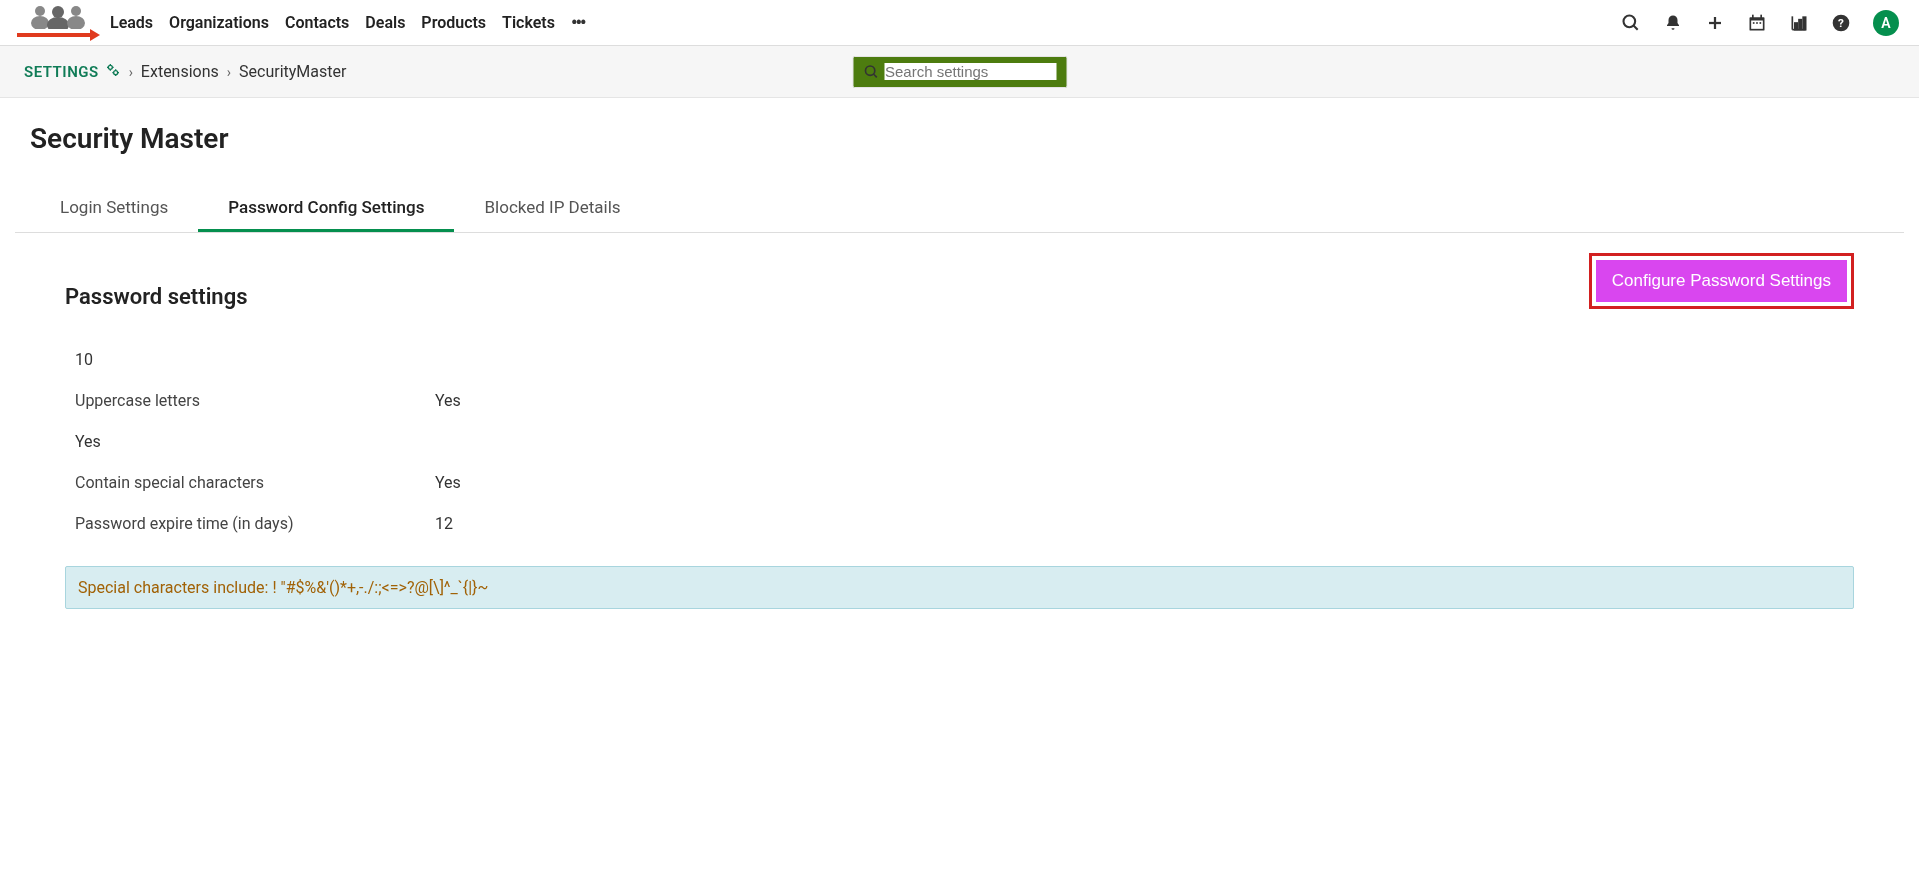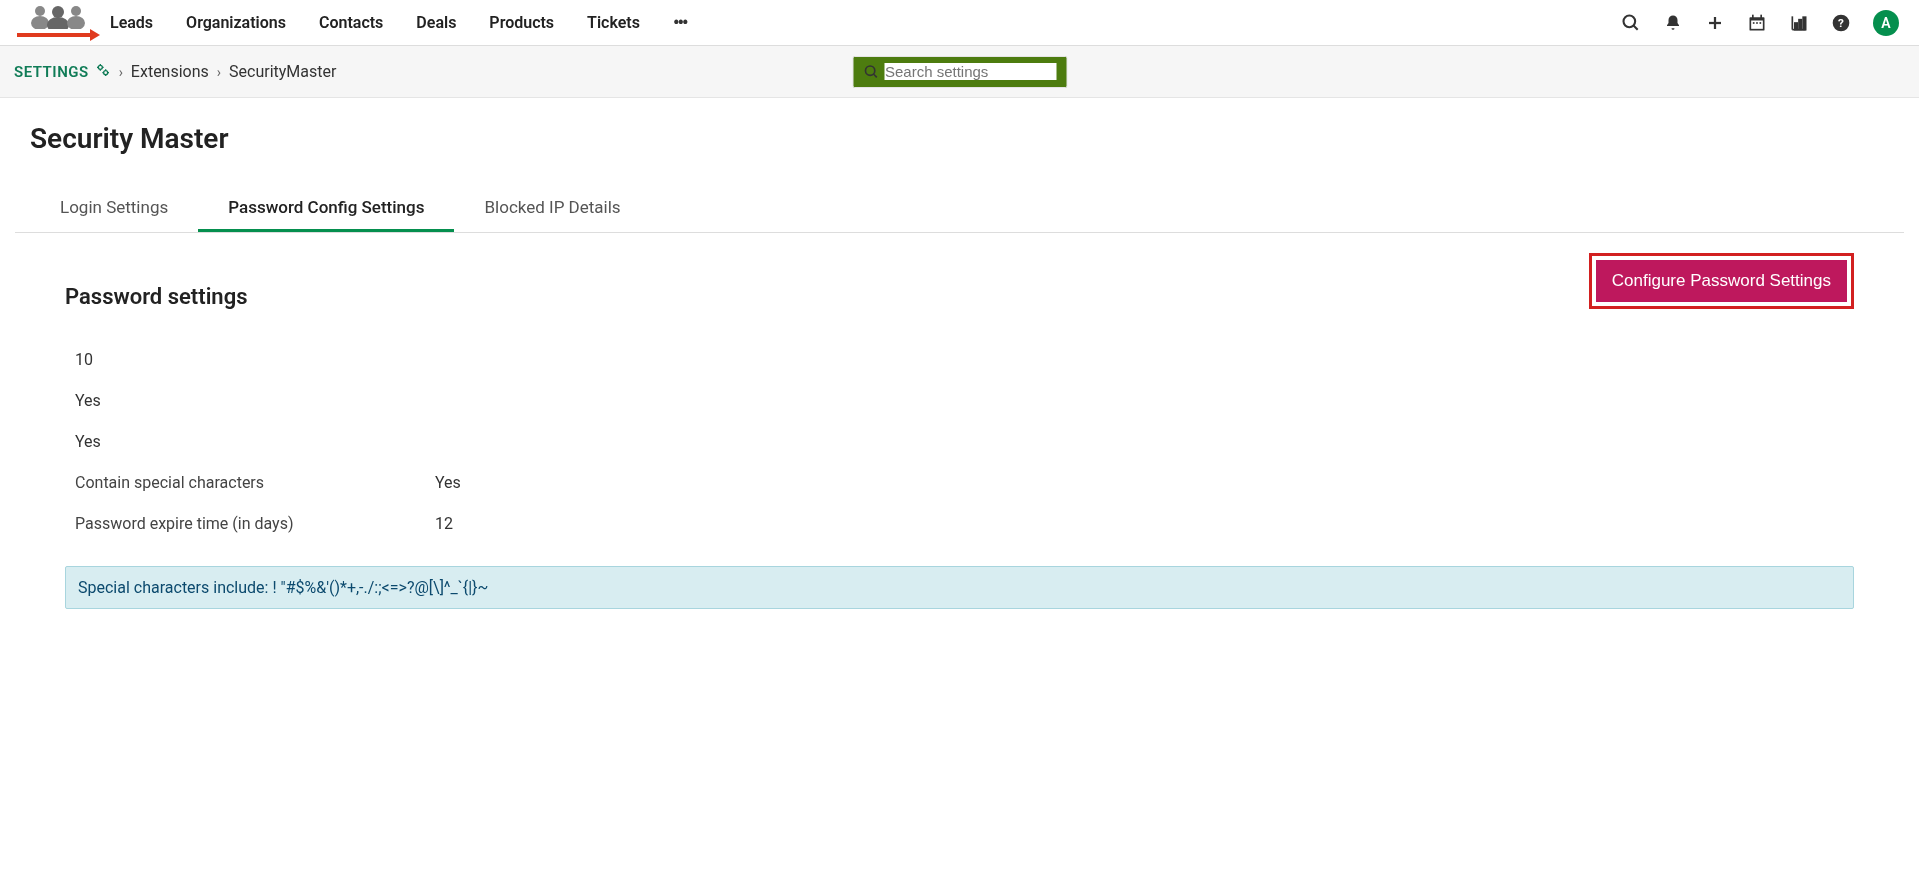--- a/index.html
+++ b/index.html
@@ -31,21 +31,21 @@
   top: 2px;
   left: 10px;
 }
 .logo-arrow {
   position: absolute;
   bottom: 2px;
   left: 5px;
 }
 .nav-items {
   display: flex;
-  gap: 33px;
+  gap: 16px;
   align-items: center;
 }
 .nav-item {
   font-size: 16px;
   font-weight: 600;
   color: #222;
   cursor: pointer;
 }
 .nav-more {
   font-size: 18px;
@@ -79,21 +79,21 @@
   display: flex;
   align-items: center;
   justify-content: center;
   font-weight: 600;
   font-size: 14px;
   cursor: pointer;
 }
 .breadcrumb-bar {
   display: flex;
   align-items: center;
-  padding: 12px 14px;
+  padding: 12px 24px;
   background: #f6f6f6;
   border-bottom: 1px solid #e5e5e5;
   position: relative;
   height: 52px;
 }
 .breadcrumb-settings {
   color: #107c57;
   font-weight: 600;
   font-size: 15px;
   letter-spacing: 0.5px;
@@ -180,21 +180,21 @@
 .section-title {
   font-size: 22px;
   font-weight: 600;
   color: #222;
 }
 .configure-btn-wrapper {
   border: 3px solid #d22020;
   padding: 4px;
 }
 .configure-btn {
-  background: #be185d;
+  background: #d946ef;
   color: #fff;
   border: none;
   padding: 11px 16px;
   font-size: 17px;
   cursor: pointer;
 }
 .settings-rows {
   padding-left: 10px;
 }
 .settings-row {
@@ -206,21 +206,21 @@
   font-size: 16px;
   color: #444;
 }
 .settings-value {
   font-size: 16px;
   color: #333;
 }
 .info-box {
   background: #d8edf1;
   border: 1px solid #a8d5de;
-  color: #0c4a6e;
+  color: #a16207;
   padding: 11px 12px;
   margin-top: 22px;
   font-size: 16px;
   border-radius: 2px;
 }
 </style>
 </head>
 <body>
 
 <div class="top-nav">
@@ -336,20 +336,21 @@
     <div class="configure-btn-wrapper">
       <button class="configure-btn">Configure Password Settings</button>
     </div>
   </div>
 
   <div class="settings-rows">
     <div class="settings-row">
       <span class="settings-value">10</span>
     </div>
     <div class="settings-row">
+      <span class="settings-label">Uppercase letters</span>
       <span class="settings-value">Yes</span>
     </div>
     <div class="settings-row">
       <span class="settings-value">Yes</span>
     </div>
     <div class="settings-row">
       <span class="settings-label">Contain special characters</span>
       <span class="settings-value">Yes</span>
     </div>
     <div class="settings-row">

